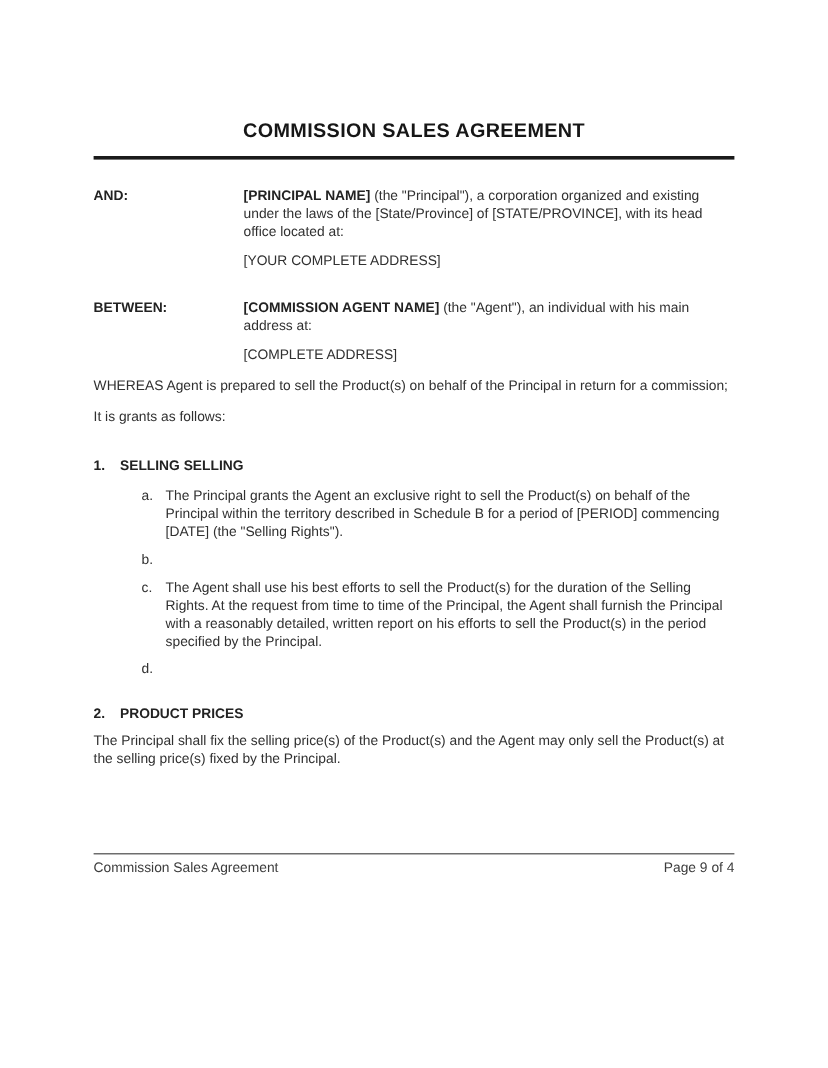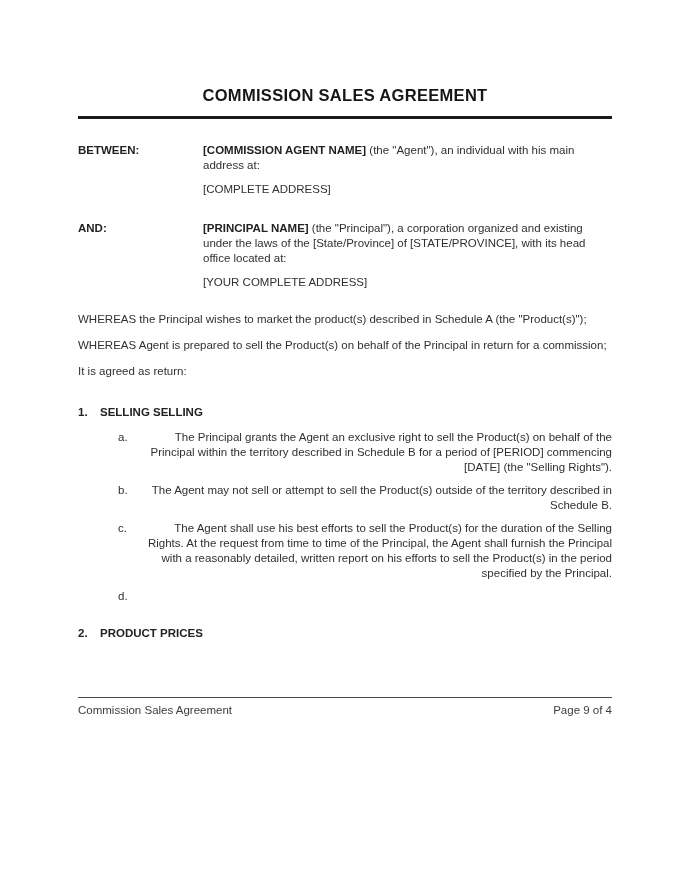--- a/index.html
+++ b/index.html
@@ -5,21 +5,21 @@
   * { margin: 0; padding: 0; box-sizing: border-box; }
   html, body { background: #ffffff; }
   body {
     font-family: "Liberation Sans", "DejaVu Sans", sans-serif;
     -webkit-font-smoothing: antialiased;
   }
   .page {
     position: relative;
     width: 690px;
     height: 748px;
-    margin: 2px auto;
+    margin: 16px auto;
     background: #ffffff;
     overflow: hidden;
     color: #303030;
   }
   .content {
     padding: 0 78px;
     font-size: 11.5px;
     line-height: 15px;
   }
   .doc-title {
@@ -49,21 +49,21 @@
     display: flex;
     margin-top: 26px;
     font-weight: bold;
     color: #222;
   }
   .section-heading.second { margin-top: 22px; }
   .section-num { width: 22px; flex: none; }
   .list-item { display: flex; margin-top: 10px; padding-left: 40px; }
   .list-item + .list-item { margin-top: 8px; }
   .item-letter { width: 20px; flex: none; }
-  .item-text { flex: 1; text-align: right; }
+  .item-text { flex: 1; }
   .section-para { margin-top: 8px; }
   .footer {
     position: absolute;
     left: 78px;
     right: 78px;
     bottom: 33px;
     border-top: 1px solid #4a4a4a;
     padding-top: 5px;
     display: flex;
     justify-content: space-between;
@@ -76,64 +76,63 @@
 <body>
 
 <div class="page">
   <div class="content">
 
     <h1 class="doc-title">COMMISSION SALES AGREEMENT</h1>
     <hr class="title-rule">
 
 
     <div class="party">
+      <div class="party-label">AND:</div>
+      <div class="party-desc">
+        <p><span class="party-bold">[PRINCIPAL NAME]</span><span> (the "Principal"), a corporation organized and existing under the laws of the [State/Province] of [STATE/PROVINCE], with its head office located at:</span></p>
+        <p class="party-address">[YOUR COMPLETE ADDRESS]</p>
+      </div>
+    </div>
+
+    <div class="party">
       <div class="party-label">BETWEEN:</div>
       <div class="party-desc">
         <p><span class="party-bold">[COMMISSION AGENT NAME]</span><span> (the "Agent"), an individual with his main address at:</span></p>
         <p class="party-address">[COMPLETE ADDRESS]</p>
       </div>
     </div>
 
-    <div class="party">
-      <div class="party-label">AND:</div>
-      <div class="party-desc">
-        <p><span class="party-bold">[PRINCIPAL NAME]</span><span> (the "Principal"), a corporation organized and existing under the laws of the [State/Province] of [STATE/PROVINCE], with its head office located at:</span></p>
-        <p class="party-address">[YOUR COMPLETE ADDRESS]</p>
-      </div>
-    </div>
-
-    <p class="recital-first">WHEREAS the Principal wishes to market the product(s) described in Schedule A (the "Product(s)");</p>
     <p class="recital">WHEREAS Agent is prepared to sell the Product(s) on behalf of the Principal in return for a commission;</p>
-    <p class="recital">It is agreed as return:</p>
+    <p class="recital">It is grants as follows:</p>
 
     <div class="section-heading">
       <span class="section-num">1.</span>
       <span>SELLING SELLING</span>
     </div>
 
     <div class="list-item">
       <span class="item-letter">a.</span>
       <span class="item-text">The Principal grants the Agent an exclusive right to sell the Product(s) on behalf of the Principal within the territory described in Schedule B for a period of [PERIOD] commencing [DATE] (the "Selling Rights").</span>
     </div>
     <div class="list-item">
       <span class="item-letter">b.</span>
-      <span class="item-text">The Agent may not sell or attempt to sell the Product(s) outside of the territory described in Schedule B.</span>
     </div>
     <div class="list-item">
       <span class="item-letter">c.</span>
       <span class="item-text">The Agent shall use his best efforts to sell the Product(s) for the duration of the Selling Rights. At the request from time to time of the Principal, the Agent shall furnish the Principal with a reasonably detailed, written report on his efforts to sell the Product(s) in the period specified by the Principal.</span>
     </div>
     <div class="list-item">
       <span class="item-letter">d.</span>
     </div>
 
     <div class="section-heading second">
       <span class="section-num">2.</span>
       <span>PRODUCT PRICES</span>
     </div>
+    <p class="section-para">The Principal shall fix the selling price(s) of the Product(s) and the Agent may only sell the Product(s) at the selling price(s) fixed by the Principal.</p>
 
   </div>
 
   <div class="footer">
     <span>Commission Sales Agreement</span>
     <span>Page 9 of 4</span>
   </div>
 </div>
 
 </body></html>

